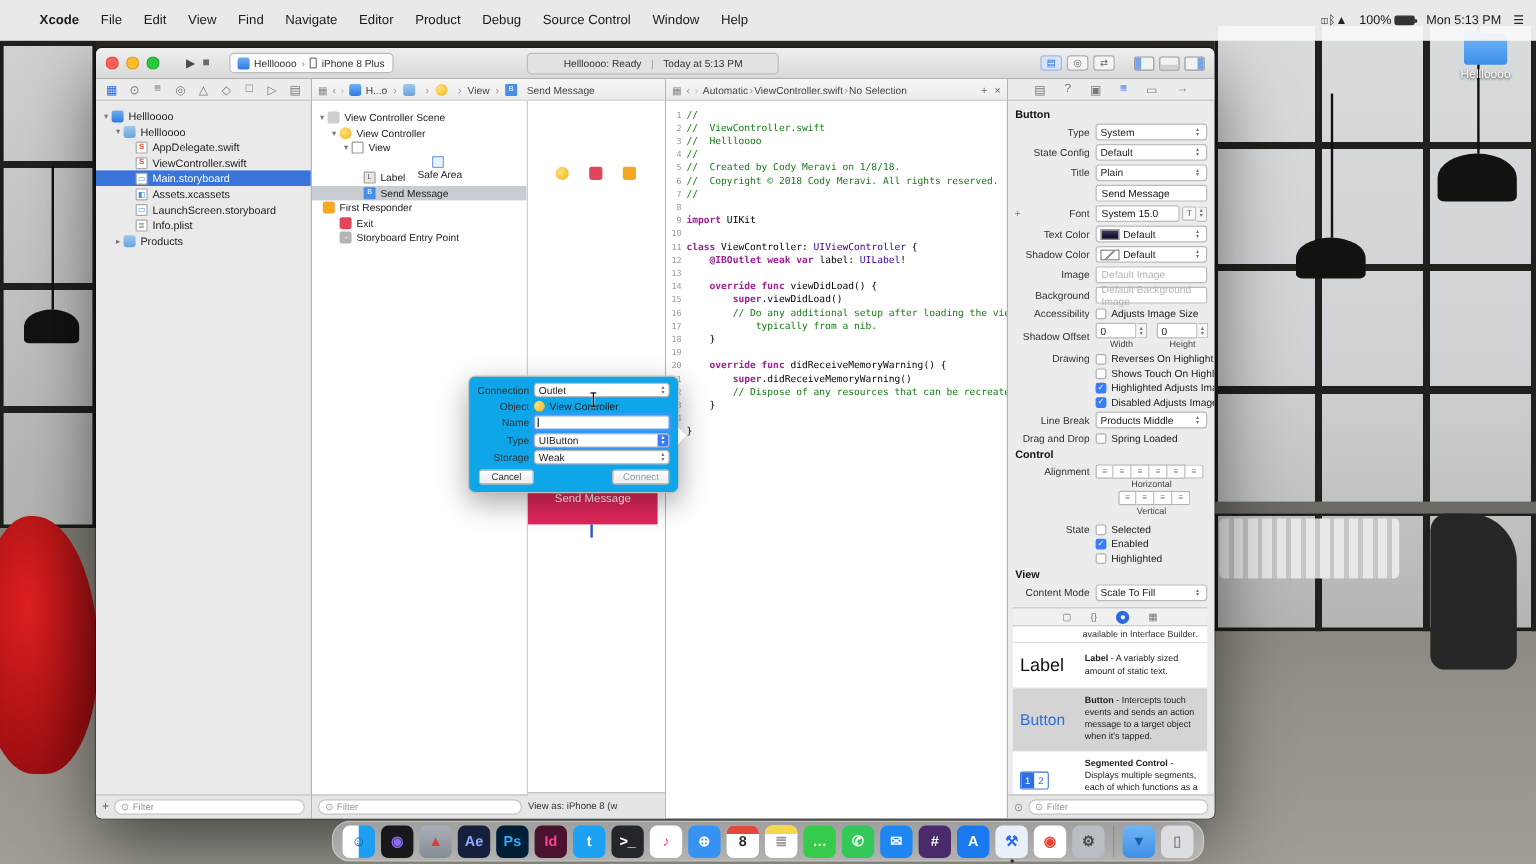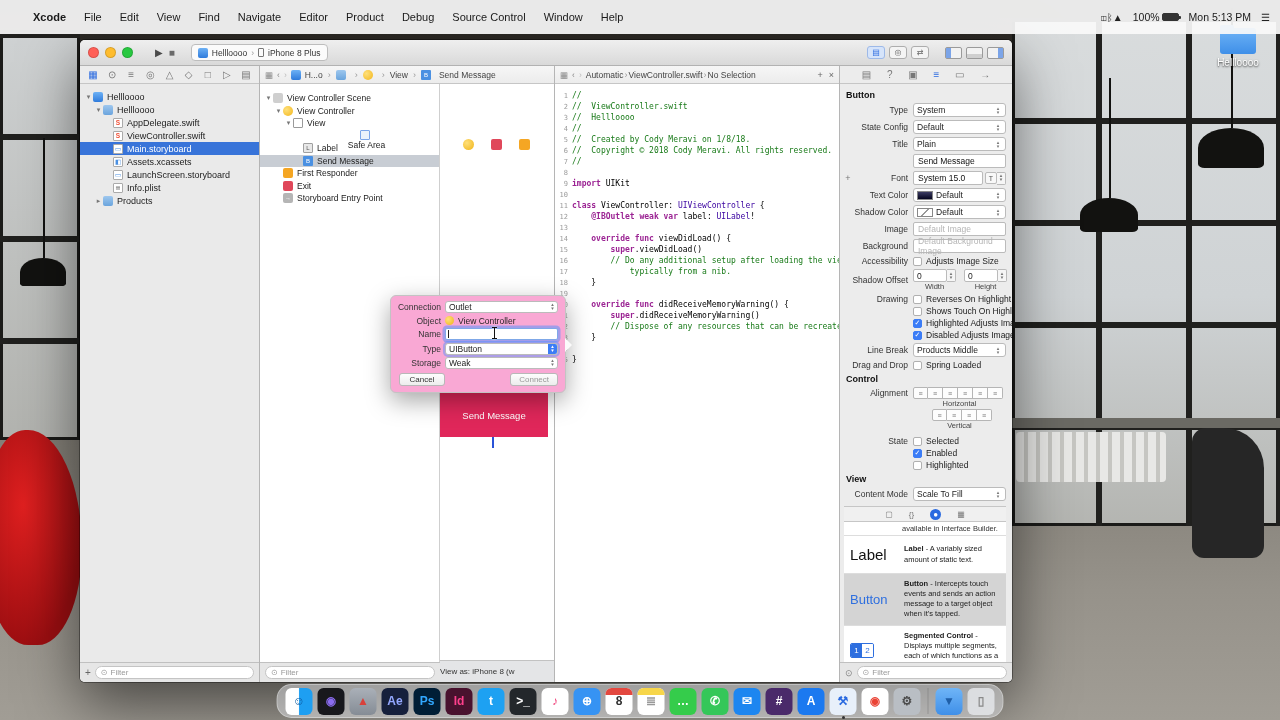--- a/index.html
+++ b/index.html
@@ -162,21 +162,21 @@
   .lib-desc{flex:1;font-size:7.5px;line-height:1.35;color:#222}
   .lib-desc b{font-size:7.5px}
 
   
   .fbar{position:absolute;left:0;right:0;bottom:0;height:20px;background:#e6e6e6;border-top:1px solid #c0c0c0;display:flex;align-items:center;gap:4px;padding:0 5px}
   .fbar .plus{color:#666;font-size:10px}
   .ffield{flex:1;height:13px;background:#fff;border:1px solid #c4c4c4;border-radius:7px;color:#999;font-size:8px;display:flex;align-items:center;gap:3px;padding:0 5px;white-space:nowrap;overflow:hidden}
   .fbar.outline-f{width:180px;right:auto}
 
   
-  .popover{position:absolute;left:390px;top:295px;width:176px;height:98px;background:#f9a8d4;border:1px solid #c3c3c3;border-radius:6px;box-shadow:0 8px 24px rgba(0,0,0,.35);z-index:40;font-size:8.5px;color:#222;padding:5px 7px 4px 4px}
+  .popover{position:absolute;left:390px;top:313px;width:176px;height:98px;background:#0ea5e9;border:1px solid #c3c3c3;border-radius:6px;box-shadow:0 8px 24px rgba(0,0,0,.35);z-index:40;font-size:8.5px;color:#222;padding:5px 7px 4px 4px}
   .popover::after{content:"";position:absolute;right:-7px;top:42px;border:7px solid transparent;border-right:none;border-left:7px solid #fbfbfb}
   .prow{display:flex;align-items:center;margin-bottom:2.5px}
   .plab{flex:none;width:46px;text-align:right;margin-right:4px;color:#333}
   .pctl{flex:1;display:flex;align-items:center}
   .ppop{flex:1;height:12px;background:#fff;border:1px solid #bbb;border-radius:3px;display:flex;align-items:center;padding-left:3px}
   .ppop .pv{flex:1}
   .ppop.blue .cap{background:#3b7cf6;color:#fff;border-radius:0 2px 2px 0;height:100%;display:flex;align-items:center}
   .ppop .cap{flex:none;width:9px;font-size:4.5px;line-height:4px;text-align:center;color:#777;display:flex;flex-direction:column;justify-content:center}
   .ppop.blue{box-shadow:0 0 0 2px rgba(77,144,254,.45)}
   .obj-dot{width:9px;height:9px;border-radius:50%;background:radial-gradient(circle at 35% 35%,#ffe07a,#f0b418);margin-right:4px}
@@ -249,20 +249,25 @@
       <span class="tl y"></span>
       <span class="tl g"></span>
       <span class="tb-run">▶</span>
       <span class="tb-stop">■</span>
       <span class="scheme">
         <span class="chip"></span>
         <span>Hellloooo</span>
         <span class="sep-ch">›</span>
         <span class="phone-ic"></span>
         <span>iPhone 8 Plus</span>
+      </span>
+      <span class="status-cap">
+        <span>Hellloooo: Ready</span>
+        <span style="color:#999">|</span>
+        <span>Today at 5:13 PM</span>
       </span>
       <span class="tb-right">
         <span class="tb-btn on">▤</span>
         <span class="tb-btn">◎</span>
         <span class="tb-btn">⇄</span>
         <span class="tb-gap"></span>
         <span class="ptg l"></span>
         <span class="ptg b"></span>
         <span class="ptg r"></span>
       </span>
@@ -377,21 +382,21 @@
           <div class="orow" style="padding-left: 34px;">
             <span class="disc" style="width: 9px; font-size: 7px; color: rgb(119, 119, 119); text-align: center; flex: 0 0 auto;"></span>
             <span class="oicon oi-L">L</span>
             <span>Label</span>
           </div>
           <div class="orow sel" style="padding-left: 34px;">
             <span class="disc" style="width: 9px; font-size: 7px; color: rgb(119, 119, 119); text-align: center; flex: 0 0 auto;"></span>
             <span class="oicon oi-B">B</span>
             <span>Send Message</span>
           </div>
-          <div class="orow" style="padding-left: 14px;">
+          <div class="orow" style="">
             <span class="disc" style="width: 9px; font-size: 7px; color: rgb(119, 119, 119); text-align: center; flex: 0 0 auto;"></span>
             <span class="oicon oi-resp"></span>
             <span>First Responder</span>
           </div>
           <div class="orow" style="padding-left: 14px;">
             <span class="disc" style="width: 9px; font-size: 7px; color: rgb(119, 119, 119); text-align: center; flex: 0 0 auto;"></span>
             <span class="oicon oi-exit"></span>
             <span>Exit</span>
           </div>
           <div class="orow" style="padding-left: 14px;">

